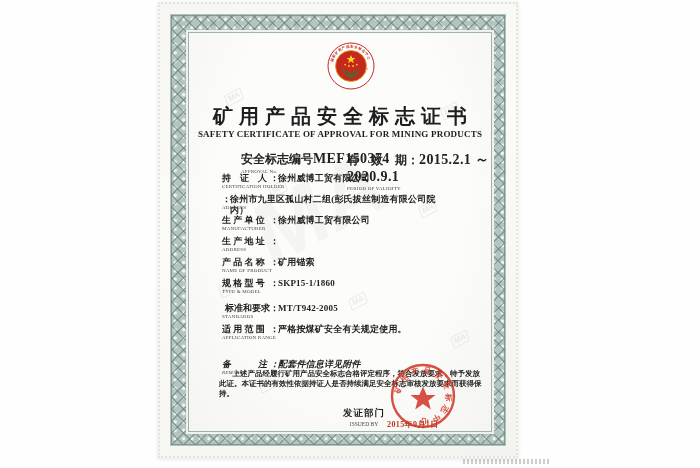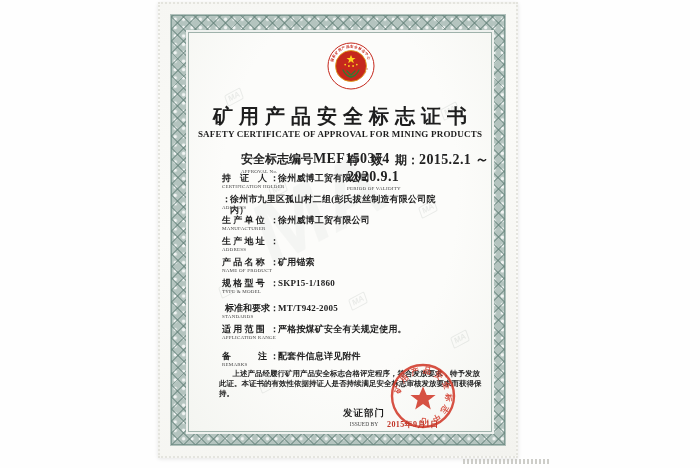--- a/index.html
+++ b/index.html
@@ -65,21 +65,21 @@
   .grp { position:absolute; }
   .grp .zh { font-size:12px; font-weight:bold; color:#222; white-space:nowrap; }
   .grp .val { font-size:14px; font-weight:600; letter-spacing:.4px; }
   .grp .en { display:block; font-size:5px; letter-spacing:.2px; color:#444; margin-top:1px; }
   .grp.left { left:52px; }
   .grp.right { left:158px; }
 
   .fields { position:absolute; left:33px; top:140px; right:8px; }
   .row { position:relative; height:19px; margin-bottom:2px; }
   .row.gap6 { margin-top:6px;text-align:right; }
-  .row.gap4 { margin-top:8px; }
+  .row.gap4 { margin-top:16px;font-style:italic; }
   .zh-line { display:flex; font-size:9px; font-weight:bold; line-height:11px; white-space:nowrap; }
   .zh-line .lab { min-width:48px; color:#1d1d1d; }
   .zh-line .col { width:8px; }
   .zh-line .val { font-weight:600; color:#222; white-space:pre-line; letter-spacing:.2px; }
   .en-line { position:absolute; left:0; top:11px; font-size:5px; letter-spacing:.2px; color:#444; }
 
   .statement {
     position:absolute; left:30px; top:336px; width:266px;
     font-size:7.5px; line-height:10px; text-indent:1.8em; color:#262626; font-weight:600;
   }

